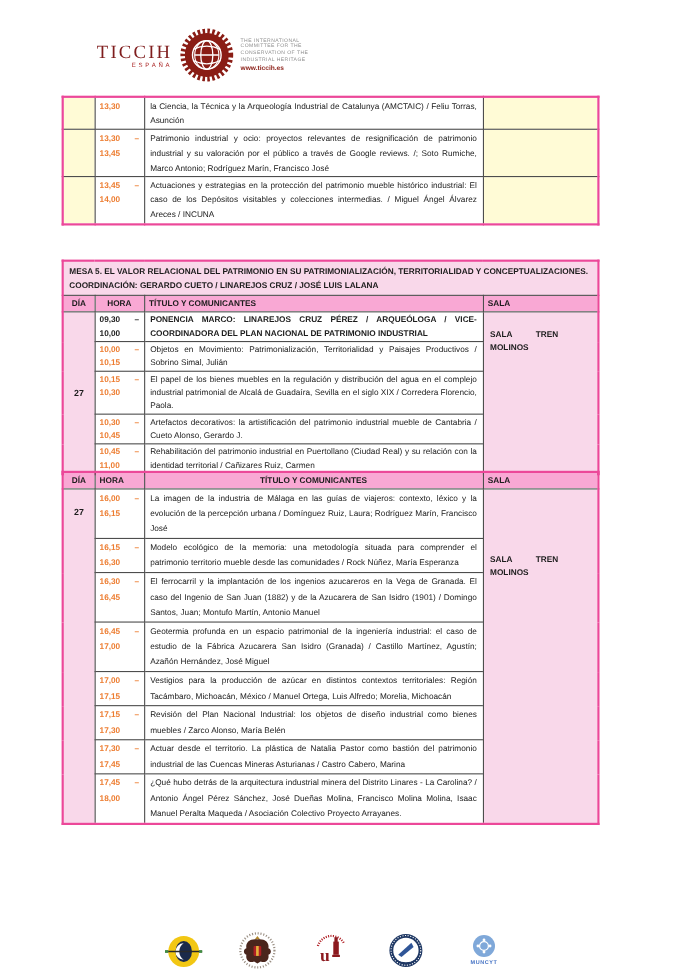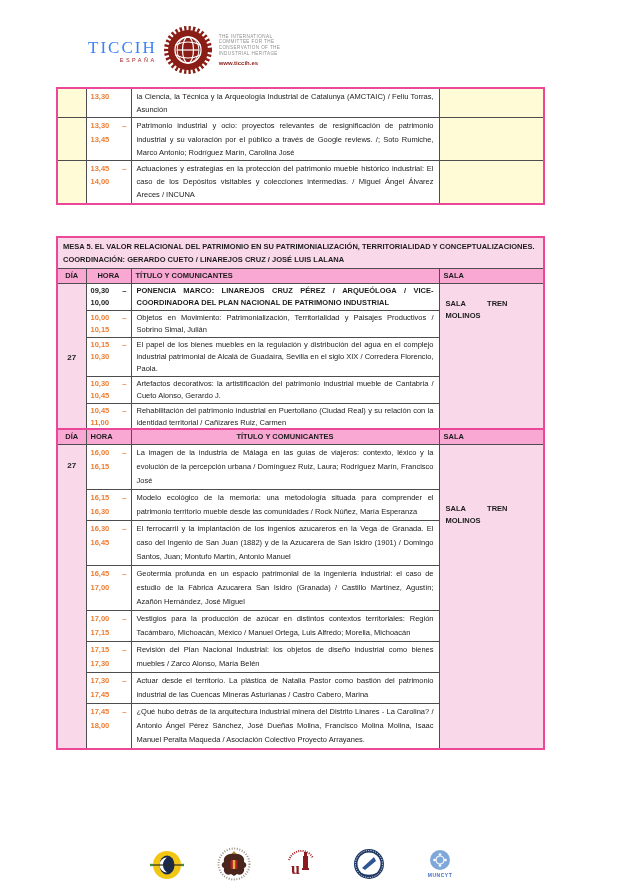--- a/index.html
+++ b/index.html
@@ -2,21 +2,21 @@
 <html><head>
 <meta charset="utf-8">
 <style>
   html,body{margin:0;padding:0;background:#888;}
   .page{position:relative;width:630px;height:891px;background:#ffffff;margin:0 auto;overflow:hidden;
         font-family:"Liberation Sans",sans-serif;color:#1c1c1c;}
 
   
   .ticcih{position:absolute;left:88px;top:24px;display:flex;align-items:center;gap:6px;}
   .ticcih-words{display:flex;flex-direction:column;align-items:flex-end;}
-  .ticcih-name{font-family:"Liberation Serif",serif;font-size:17px;letter-spacing:2px;color:#3b82f6;}
+  .ticcih-name{font-family:"Liberation Serif",serif;font-size:17px;letter-spacing:2px;color:#7f1d1d;}
   .ticcih-country{font-size:5.5px;letter-spacing:2.5px;color:#a81e1e;margin-top:-1px;}
   .ticcih-tag{display:flex;flex-direction:column;gap:0;}
   .ticcih-tagline{font-size:4.6px;letter-spacing:.4px;color:#8f8f8f;line-height:5.6px;}
   .ticcih-url{font-size:6px;color:#8a1d15;margin-top:4px;font-weight:bold;}
 
   .motril{position:absolute;left:468px;top:18px;width:72px;display:flex;flex-direction:column;align-items:center;}
   .motril-banner{font-size:3.5px;color:#fff;background:#7e2140;padding:0 3px;line-height:5px;letter-spacing:.5px;margin-top:-2px;}
   .motril-name{font-family:"Liberation Serif",serif;font-weight:bold;font-size:13.5px;letter-spacing:1px;color:#2e4d8e;line-height:14px;}
 
   
@@ -106,21 +106,21 @@
     </tr>
     <tr>
       <td class="yellow"></td>
       <td class="time-cell">
         <div class="time-line1">
               <span>13,30</span>
               <span>–</span>
             </div>
         <div>13,45</div>
       </td>
-      <td class="title-cell">Patrimonio industrial y ocio: proyectos relevantes de resignificación de patrimonio industrial y su valoración por el público a través de Google reviews. /; Soto Rumiche, Marco Antonio; Rodríguez Marín, Carolina José</td>
+      <td class="title-cell">Patrimonio industrial y ocio: proyectos relevantes de resignificación de patrimonio industrial y su valoración por el público a través de Google reviews. /; Soto Rumiche, Marco Antonio; Rodríguez Marín, Francisco José</td>
       <td class="yellow"></td>
     </tr>
     <tr>
       <td class="yellow"></td>
       <td class="time-cell">
         <div class="time-line1">
               <span>13,45</span>
               <span>–</span>
             </div>
         <div>14,00</div>

